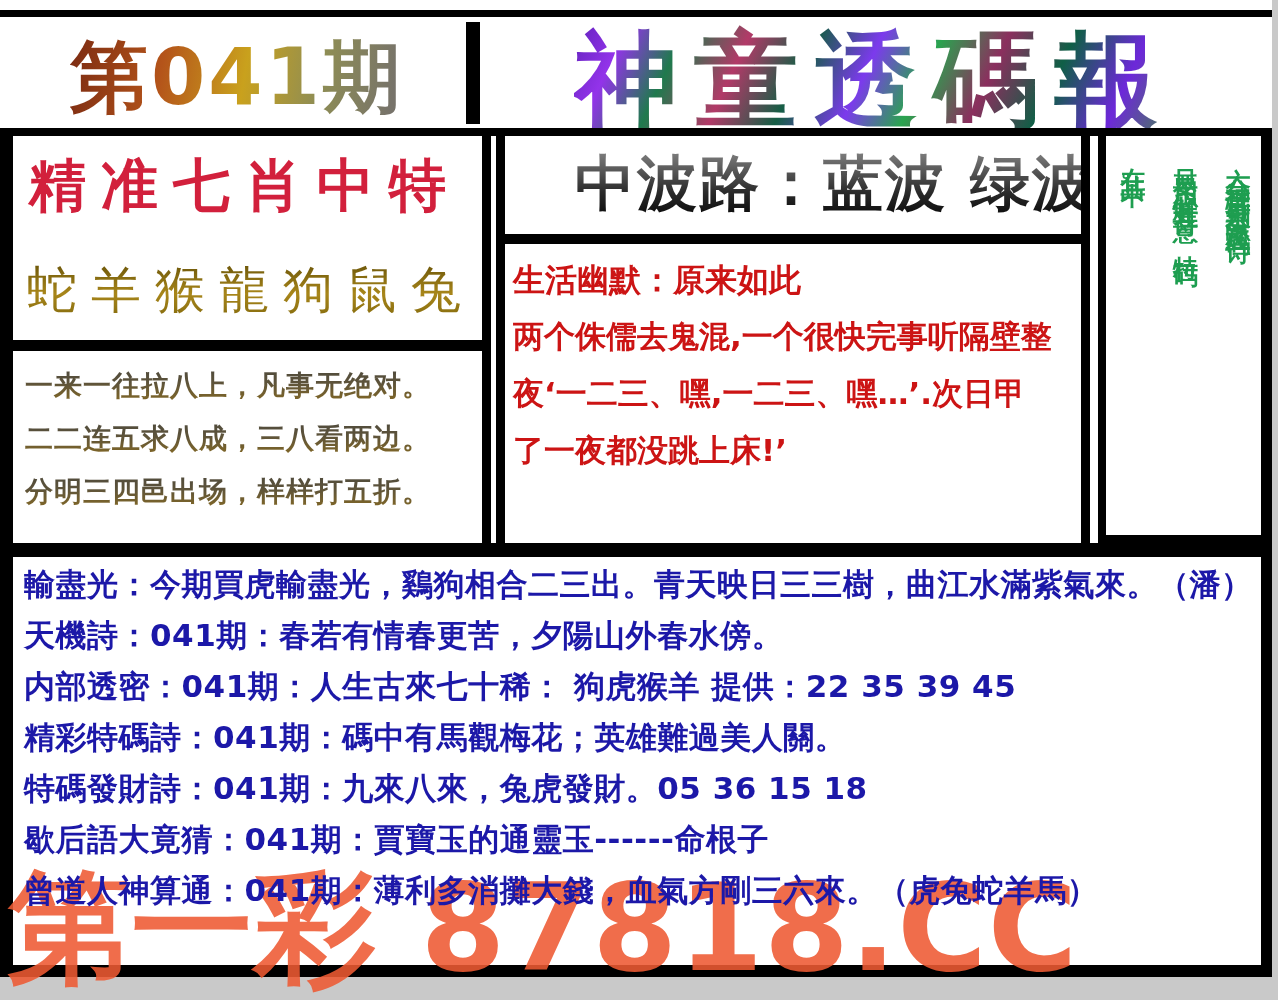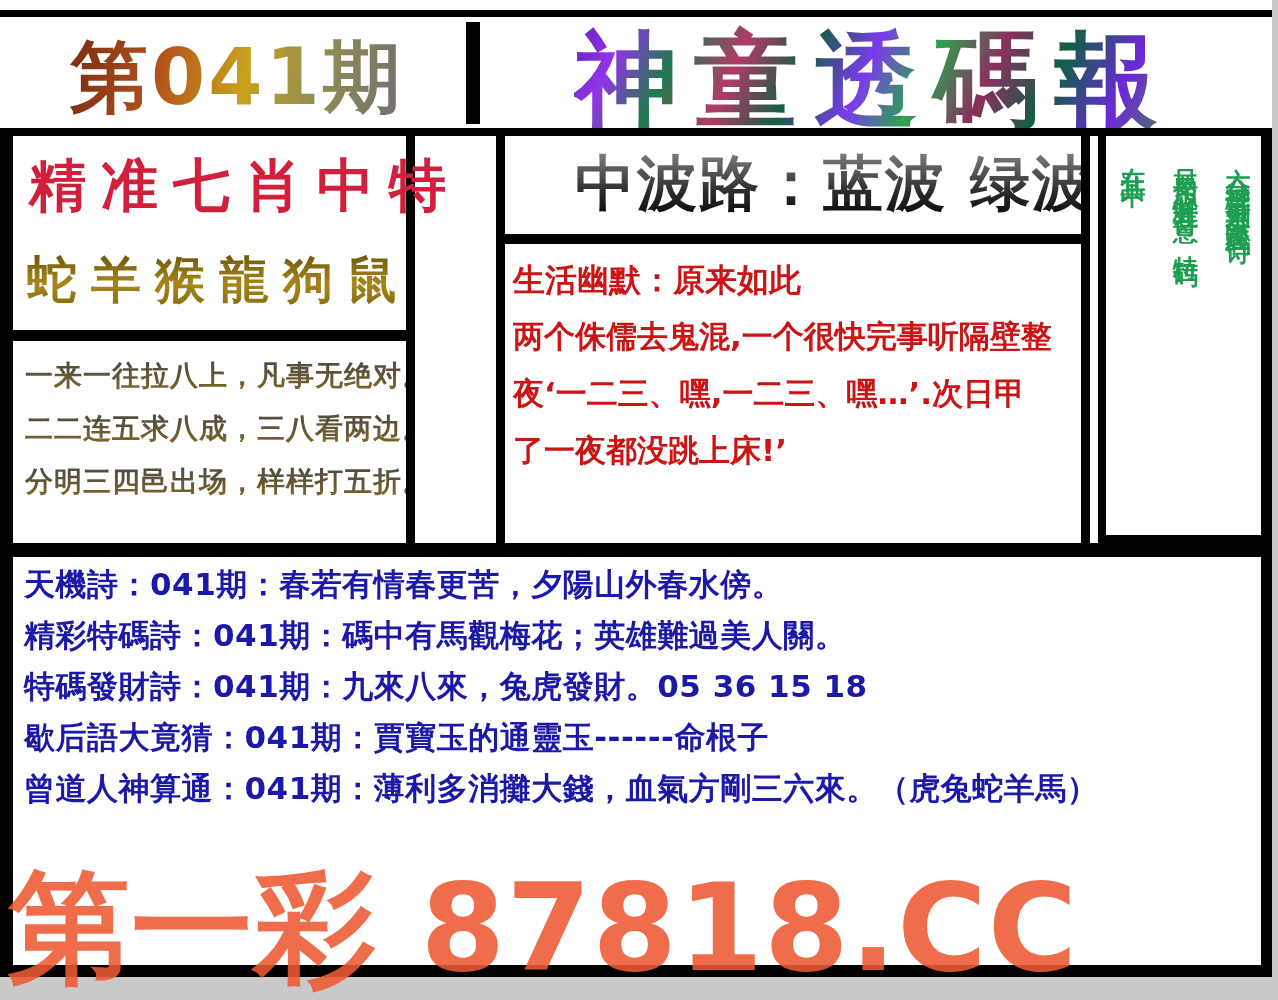--- a/index.html
+++ b/index.html
@@ -21,25 +21,25 @@
 
   
   .issue-label { position:absolute; left:70px; top:26px; font-size:78px; font-weight:bold; letter-spacing:3px;
     background:linear-gradient(100deg,#7a2a12 0%,#b4541a 28%,#c9a11d 52%,#8e8d55 74%,#77736a 95%);
     -webkit-background-clip:text; background-clip:text; color:transparent; }
   .page-title { position:absolute; left:552px; top:12px; font-size:104px; font-weight:bold; letter-spacing:16px; white-space:nowrap;
     background:linear-gradient(115deg,#5b21b6 0%,#9333ea 9%,#1f7a4d 18%,#b23a68 28%,#155e45 38%,#7c3aed 48%,#2aa44f 57%,#8b2f5e 67%,#0f5f46 77%,#6d28d9 88%,#3f8f3f 100%);
     -webkit-background-clip:text; background-clip:text; color:transparent;margin-left:22px; }
 
   
-  .left-panel { position:absolute; left:13px; top:136px; width:402px; height:407px; background:#fff; border-right:9px solid #000; z-index:2; }
+  .left-panel { position:absolute; left:13px; top:136px; width:478px; height:407px; background:#fff; border-right:9px solid #000; z-index:2; }
   .seven-heading { margin:12px 0 0 16px; font-size:57px; font-weight:bold; color:#d2203c; letter-spacing:15px; white-space:nowrap; }
-  .zodiac-row { margin:22px 0 0 14px; font-size:50px; font-weight:bold; letter-spacing:14px; white-space:nowrap;
+  .zodiac-row { margin:32px 0 0 14px; font-size:50px; font-weight:normal; letter-spacing:14px; white-space:nowrap;
     background:linear-gradient(180deg,#5f4c06 0%,#a8861a 55%,#7d650c 100%);
-    -webkit-background-clip:text; background-clip:text; color:transparent;text-align:center; }
+    -webkit-background-clip:text; background-clip:text; color:transparent; }
   .left-divider { margin-top:16px; height:11px; background:#000; width:100%; }
   .poems { padding:8px 0 0 12px; }
   .poem-line { font-size:28px; font-weight:bold; line-height:53px; white-space:nowrap; letter-spacing:1px;
     background:linear-gradient(180deg,#45443e 0%,#5d533a 45%,#96731b 100%);
     -webkit-background-clip:text; background-clip:text; color:transparent; }
 
   
   .middle-panel { position:absolute; left:496px; top:136px; width:594px; height:407px; background:#fff;
     border-left:9px solid #000; border-right:9px solid #000; z-index:2; }
   .wave-heading { margin:8px 0 0 8px; font-size:60px; font-weight:bold; letter-spacing:2px; white-space:nowrap;
@@ -109,21 +109,23 @@
     <div class="vertical-note">六合神童特别奉献透码诗
 只要用心解开诗意，特码
 在其中。</div>
   </div>
 
   <div class="section-rule"></div>
 
   <div class="watermark">第一彩 87818.CC</div>
 
   <div class="bottom-section">
+    <div class="tip-line">輸盡光：今期買虎輸盡光，鷄狗相合二三出。青天映日三三樹，曲江水滿紫氣來。（潘）</div>
     <div class="tip-line">天機詩：041期：春若有情春更苦，夕陽山外春水傍。</div>
+    <div class="tip-line">内部透密：041期：人生古來七十稀：  狗虎猴羊  提供：22 35 39 45</div>
     <div class="tip-line">精彩特碼詩：041期：碼中有馬觀梅花；英雄難過美人關。</div>
     <div class="tip-line">特碼發財詩：041期：九來八來，兔虎發財。05 36 15 18</div>
     <div class="tip-line">歇后語大竟猜：041期：賈寶玉的通靈玉------命根子</div>
     <div class="tip-line">曾道人神算通：041期：薄利多消攤大錢，血氣方剛三六來。（虎兔蛇羊馬）</div>
   </div>
 
   <div class="bottom-rule"></div>
   <div class="left-border"></div>
   <div class="right-border"></div>
 

